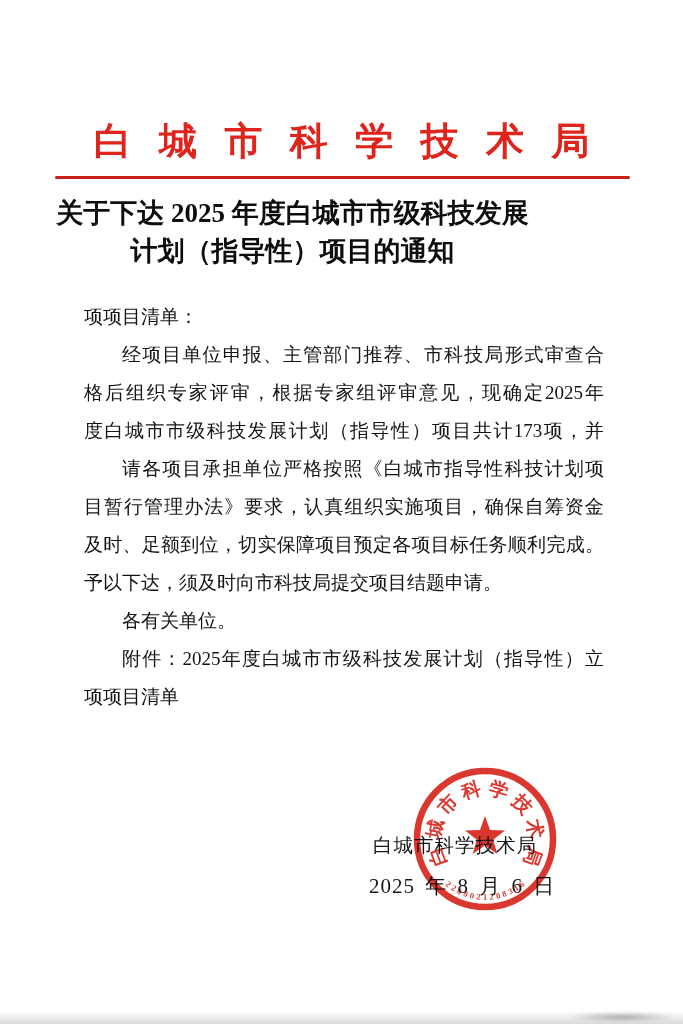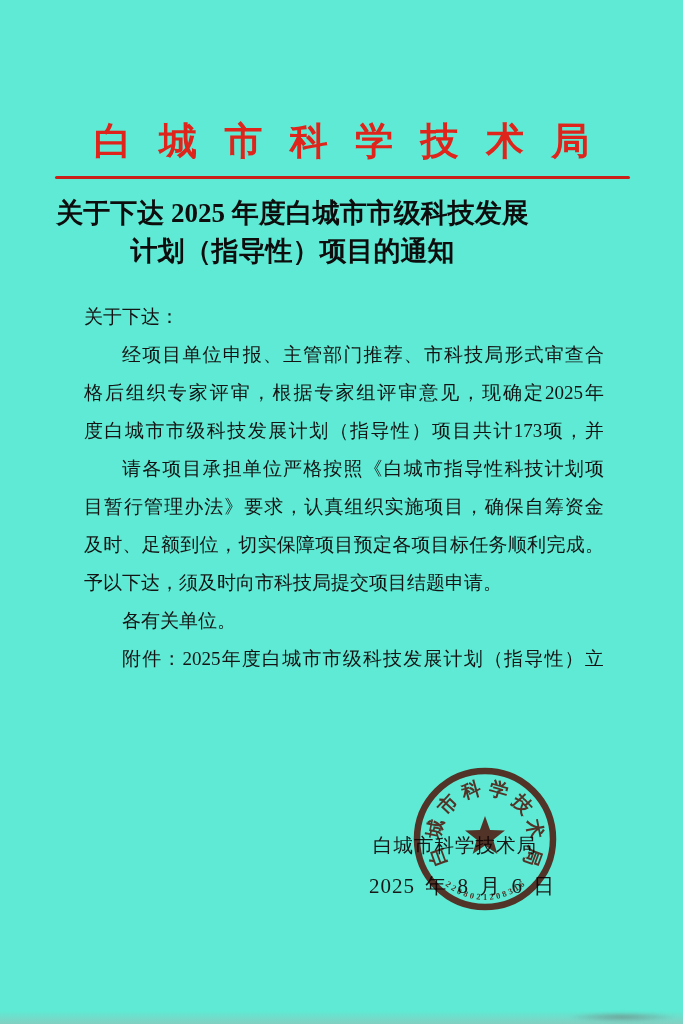--- a/index.html
+++ b/index.html
@@ -1,19 +1,19 @@
 <!DOCTYPE html>
 <html><head>
 <meta charset="utf-8">
 <style>
   html,body{margin:0;padding:0;background:#e9e9e7;}
   .page{
     position:relative;
     width:683px;height:1024px;
-    background:#5eead4;
+    background:#ffffff;
     overflow:hidden;
     font-family:"Liberation Serif","DejaVu Serif",serif;
     color:#161616;
   }
   .agency-header{
     position:absolute;top:116px;left:0;width:683px;
     text-align:center;
     font-size:38px;font-weight:bold;
     letter-spacing:0.72em;text-indent:0.72em;
     white-space:nowrap;
@@ -72,21 +72,21 @@
   <div class="agency-header" style="color: rgb(223, 36, 27);">白城市科学技术局</div>
 
   <div class="red-rule" style="background: rgb(201, 32, 26);"></div>
 
   <div class="doc-title">
     <div>关于下达 2025 年度白城市市级科技发展</div>
     <div>计划（指导性）项目的通知</div>
   </div>
 
   <div class="doc-body" id="doc-body">
-      <div class="body-line">关于下达：</div>
+      <div class="body-line">项项目清单：</div>
       <div class="body-line justify" style="padding-left: 2em;">
         <span>经</span>
         <span>项</span>
         <span>目</span>
         <span>单</span>
         <span>位</span>
         <span>申</span>
         <span>报</span>
         <span>、</span>
         <span>主</span>
@@ -262,20 +262,21 @@
         <span>展</span>
         <span>计</span>
         <span>划</span>
         <span>（</span>
         <span>指</span>
         <span>导</span>
         <span>性</span>
         <span>）</span>
         <span>立</span>
       </div>
+      <div class="body-line">项项目清单</div>
     </div>
 
   <div class="signature">白城市科学技术局</div>
 
   <div class="sign-date">2025 年 8 月 6 日</div>
 
   <svg class="seal" id="seal-svg" viewBox="0 0 160 160">
       <circle cx="80" cy="80" r="68" fill="none" stroke="#d8291f" stroke-width="6.5"></circle>
       <polygon points="80.00,57.00 85.05,71.04 99.97,71.51 88.18,80.66 92.34,94.99 80.00,86.60 67.66,94.99 71.82,80.66 60.03,71.51 74.95,71.04" fill="#d8291f"></polygon>
       <g>

